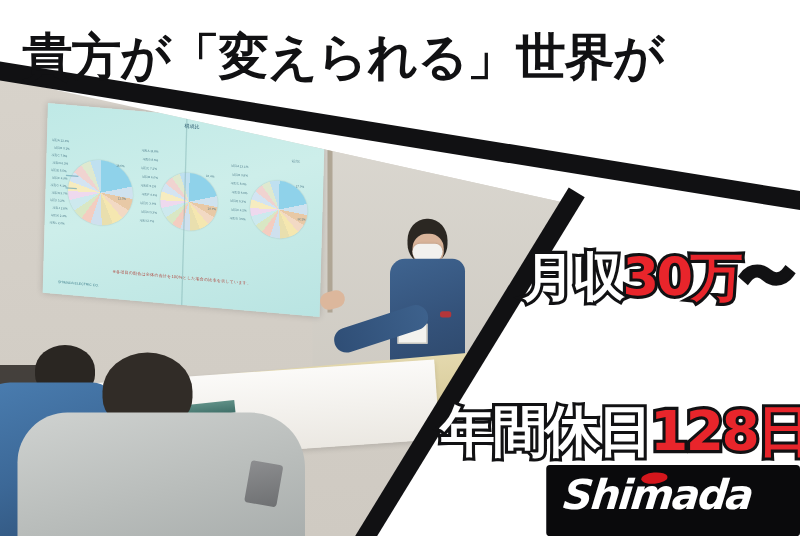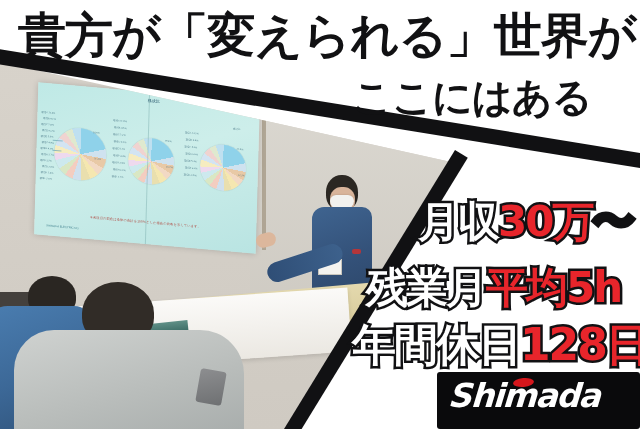--- a/index.html
+++ b/index.html
@@ -182,21 +182,21 @@
   
   #headline{
     position:absolute;left:0;top:0;width:640px;height:130px;
     pointer-events:none;
   }
   .hl{
     position:absolute;color:#111113;font-weight:bold;
     font-family:"DejaVu Sans","Liberation Sans",sans-serif;
     letter-spacing:-1px;white-space:nowrap;
   }
-  .hl1{left:18px;top:4px;font-size:48px;}
+  .hl1{left:18px;top:18px;font-size:40px;}
   .hl2{left:352px;top:70px;font-size:40px;}
 
   
   #stats{position:absolute;left:0;top:4px;width:640px;height:429px;pointer-events:none;padding-left:12px;}
   .stat{
     position:absolute;white-space:nowrap;font-weight:bold;
     font-family:"DejaVu Sans","Liberation Sans",sans-serif;
     letter-spacing:-2px;
   }
   .stat .w{
@@ -330,29 +330,25 @@
     <div class="att-gray-head"></div>
     <div class="att-gray-body"></div>
     <div class="att-phone"></div>
   </div>
 
   <div id="band-top"></div>
   <div id="band-right"></div>
 
   <div id="headline">
     <div class="hl hl1">貴方が「変えられる」世界が</div>
-    <div class="hl hl2">ここにはある</div>
   </div>
 
   <div id="stats">
     <div class="stat s1">
       <span class="w">月収</span><span class="r">30万</span><span class="k">〜</span>
-    </div>
-    <div class="stat s2">
-      <span class="w">残業月</span><span class="r">平均5h</span>
     </div>
     <div class="stat s3">
       <span class="w">年間休日</span><span class="r">128日</span>
     </div>
   </div>
 
   <div id="logo">
     <div class="logo-name">Shimada</div>
     <div class="logo-dot"></div>
   </div>

